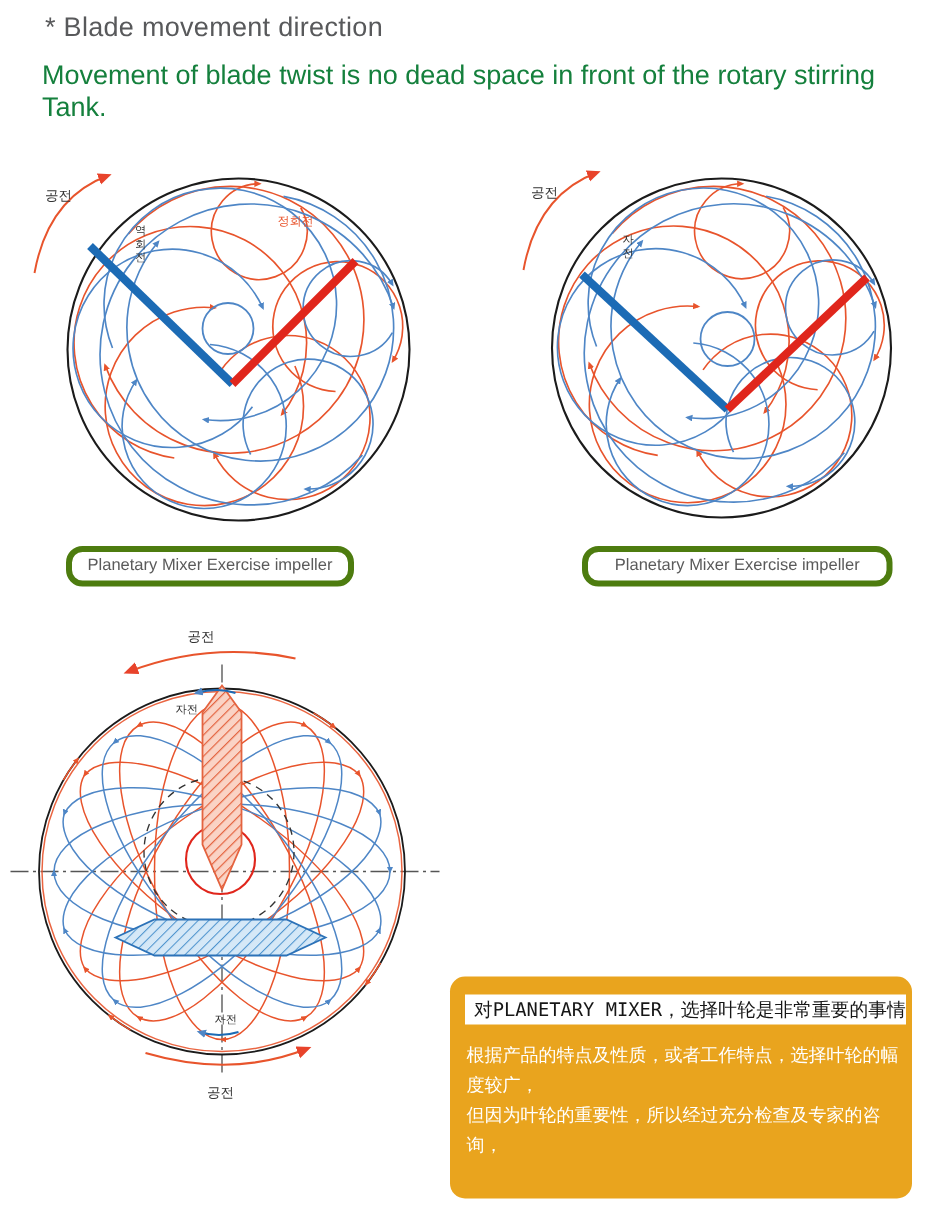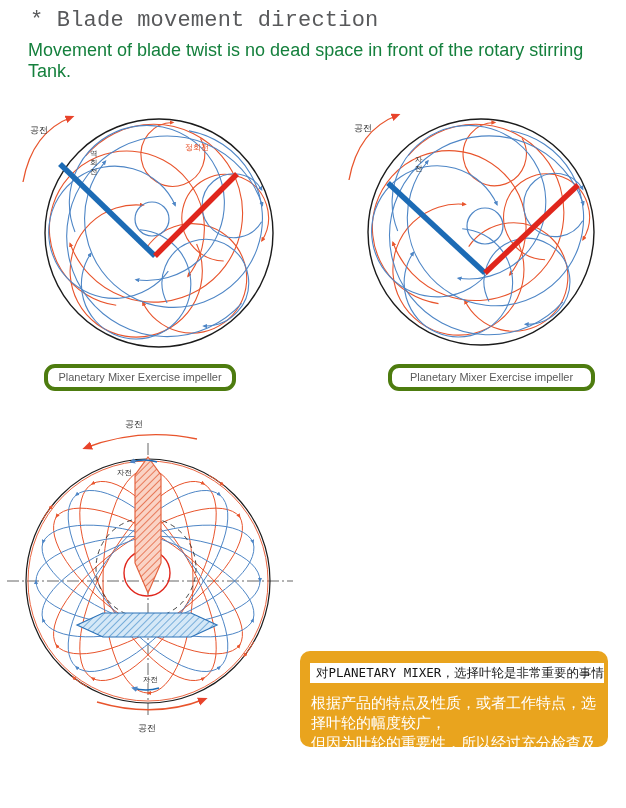--- a/index.html
+++ b/index.html
@@ -1,33 +1,33 @@
 <!DOCTYPE html>
 <html><head>
 <meta charset="utf-8">
 <style>
   html,body{margin:0;padding:0;background:#fff;}
   #page{position:relative;width:626px;height:808px;background:#fff;overflow:hidden;
         font-family:"Liberation Sans",sans-serif;}
   .abs{position:absolute;}
-  #page-title{left:30px;top:8px;font-size:22px;color:#58595b;letter-spacing:.2px;font-family:Liberation Mono, monospace;}
+  #page-title{left:30px;top:8px;font-size:18px;color:#58595b;letter-spacing:.2px;}
   #page-subtitle{left:28px;top:40px;font-size:18px;color:#15803d;}
   .pill{height:19px;line-height:19px;text-align:center;font-size:11px;color:#5a5a5a;
         background:#fff;border:4px solid #4d7c0f;border-radius:11px;}
   svg{overflow:visible;}
   svg text{font-family:"Liberation Sans",sans-serif;}
   .lbl{font-size:9px;fill:#333;}
   .lbl-sm{font-size:7.5px;fill:#333;}
   .lbl-red{font-size:8px;fill:#e8542c;}
-  #info-box{left:300px;top:651px;width:308px;height:96px;border-radius:10px;}
+  #info-box{left:300px;top:651px;width:308px;height:148px;border-radius:10px;}
   #info-title-strip{position:absolute;left:10px;top:12px;width:294px;height:20px;
         background:#fff;display:flex;align-items:center;}
   #info-title{font-family:"DejaVu Sans Mono",monospace;font-size:12.5px;color:#161616;
         padding-left:6px;white-space:nowrap;}
-  #info-body{position:absolute;left:11px;top:42px;right:8px;font-size:15px;
+  #info-body{position:absolute;left:11px;top:42px;right:8px;font-size:12px;
         line-height:20px;color:#fff;}
 </style>
 </head>
 <body>
 
 <div id="page">
 
   <div class="abs" id="page-title">* Blade movement direction</div>
   <div class="abs" id="page-subtitle">Movement of blade twist is no dead space in front of the rotary stirring Tank.</div>
 

